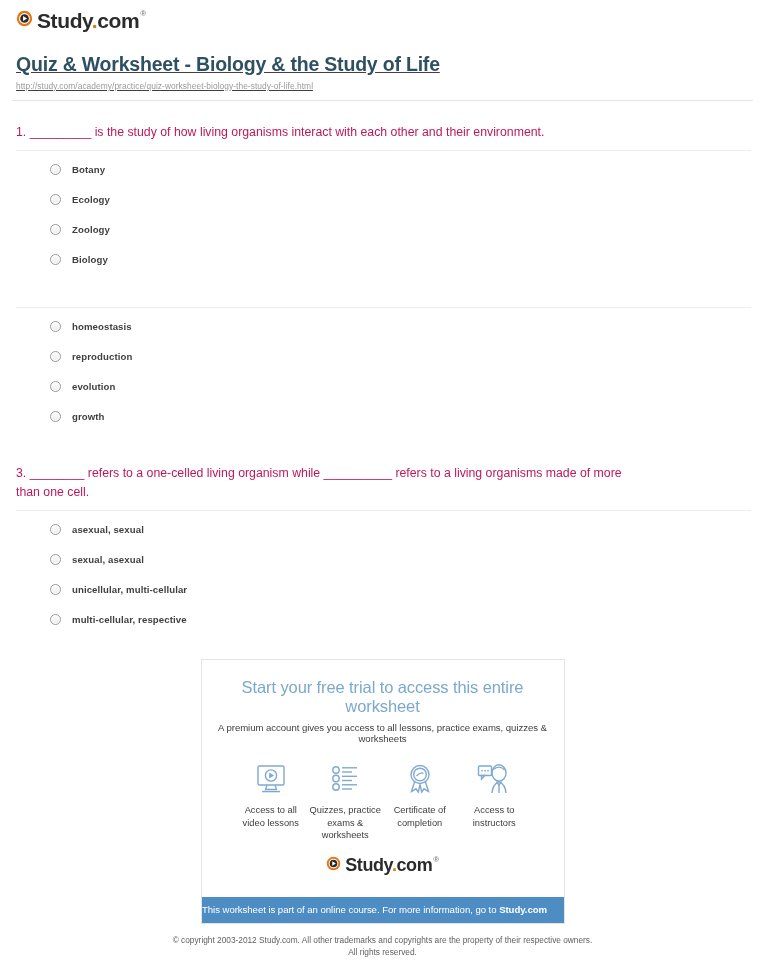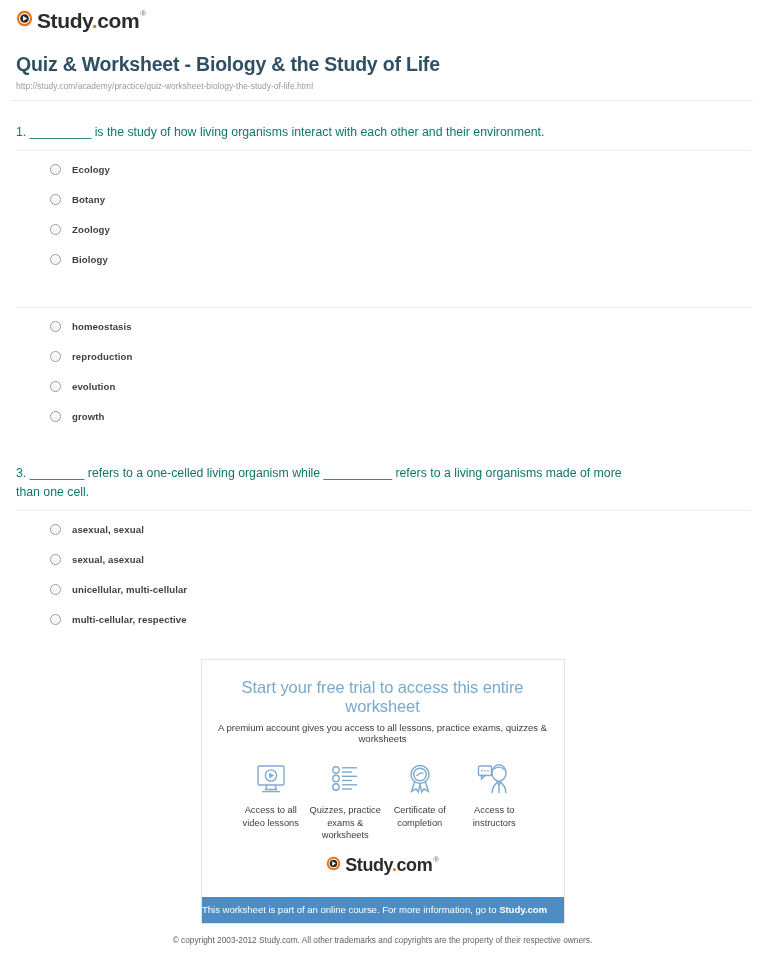--- a/index.html
+++ b/index.html
@@ -34,21 +34,21 @@
     line-height: 1;
   }
   .logo-text .dot { color: #e8750f; }
   .logo-tm {
     font-size: 8px;
     color: #8a8a8a;
     vertical-align: top;
     margin-left: 1px;
   }
 
-  .title-block { padding: 22px 2px 0 4px; }
+  .title-block { padding: 22px 2px 0 4px; text-decoration: underline; }
   h1.worksheet-title {
     font-size: 19.5px;
     font-weight: 700;
     color: #2e5062;
     margin: 0 0 5px 0;
     letter-spacing: -0.2px;
   }
   .worksheet-url {
     font-size: 8.4px;
     color: #999999;
@@ -59,21 +59,21 @@
     border: 0;
     border-top: 1px solid #e6e6e6;
     margin: 9px 0 0 0;
   }
 
   
   .questions { padding: 0 2px 0 4px; }
   .question-block { margin-top: 22px; }
   .question-text {
     font-size: 12.3px;
-    color: #0f766e;
+    color: #be185d;
     line-height: 1.55;
     margin: 0 0 8px 0;
     padding-right: 120px;
   }
   .question-rule {
     border: 0;
     border-top: 1px solid #ededed;
     margin: 0 0 0 0;
   }
   .options { margin: 13px 0 0 0; padding: 0 0 0 34px; list-style: none; }
@@ -200,25 +200,25 @@
   <hr class="header-rule">
 
   <div class="questions">
 
     <div class="question-block">
       <p class="question-text">1. _________ is the study of how living organisms interact with each other and their environment.</p>
       <hr class="question-rule">
       <ul class="options">
         <li class="option-row">
           <span class="radio"></span>
+          <span class="option-label">Botany</span>
+        </li>
+        <li class="option-row">
+          <span class="radio"></span>
           <span class="option-label">Ecology</span>
-        </li>
-        <li class="option-row">
-          <span class="radio"></span>
-          <span class="option-label">Botany</span>
         </li>
         <li class="option-row">
           <span class="radio"></span>
           <span class="option-label">Zoology</span>
         </li>
         <li class="option-row">
           <span class="radio"></span>
           <span class="option-label">Biology</span>
         </li>
       </ul>
@@ -361,15 +361,16 @@
           </div>
         </div>
       </div>
 
       <div class="promo-bar"><span>This worksheet is part of an online course. For more information, go to </span><b>Study.com</b></div>
     </div>
   </div>
 
   <div class="copyright">
     <div>© copyright 2003-2012 Study.com. All other trademarks and copyrights are the property of their respective owners.</div>
+    <div>All rights reserved.</div>
   </div>
 
 </div>
 
 </body></html>

